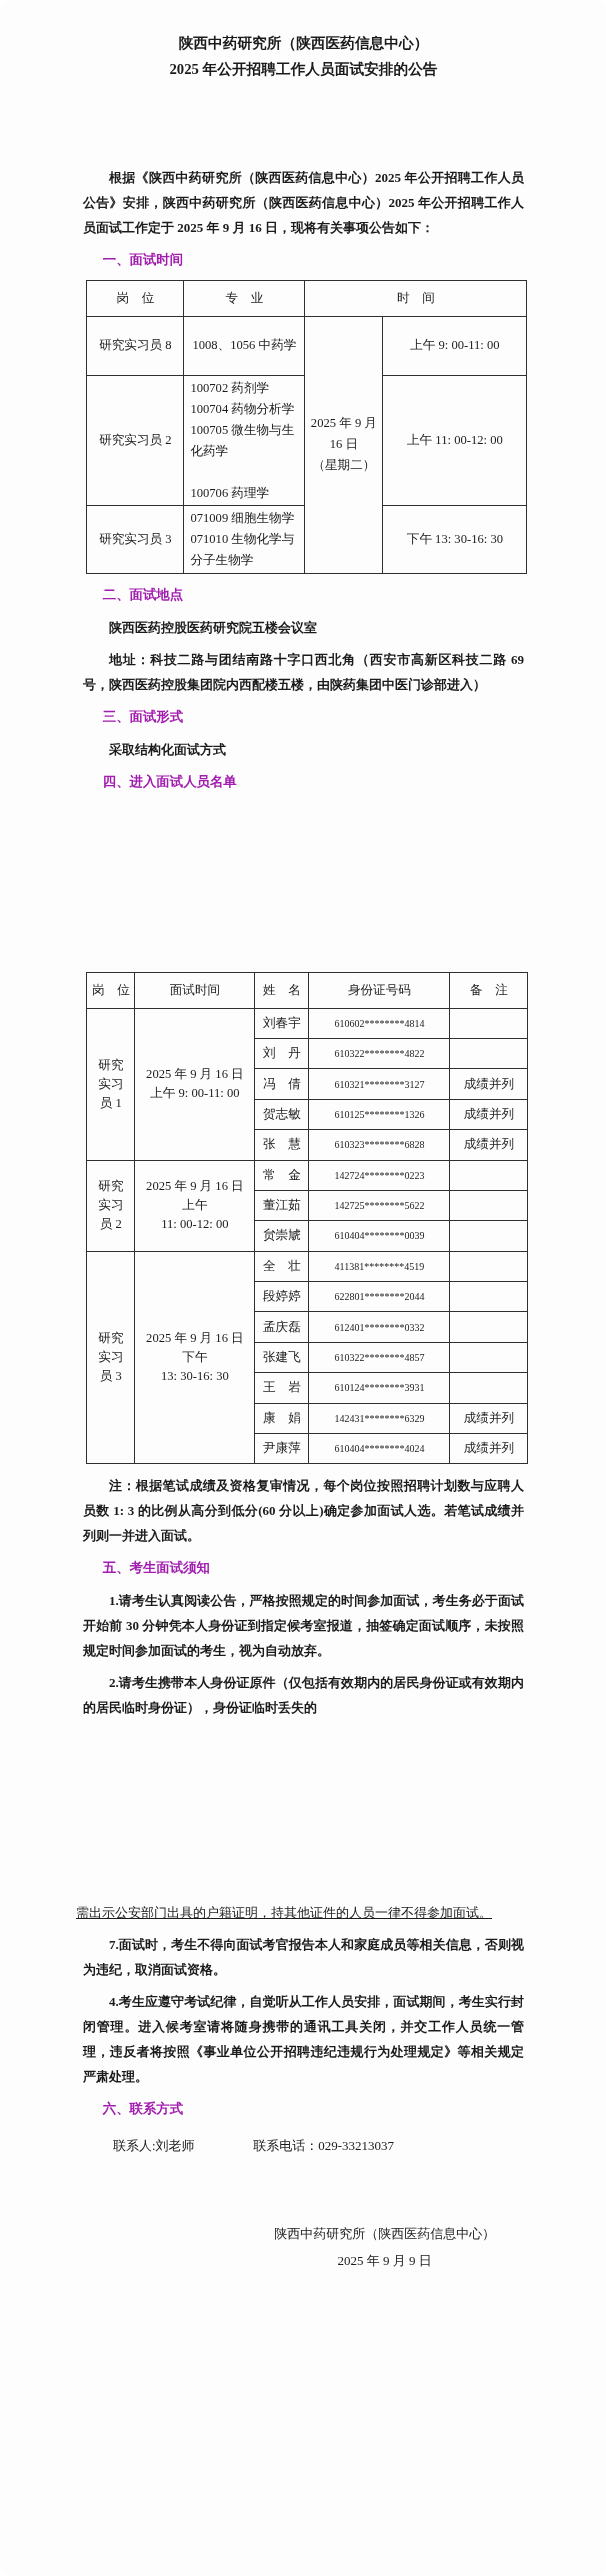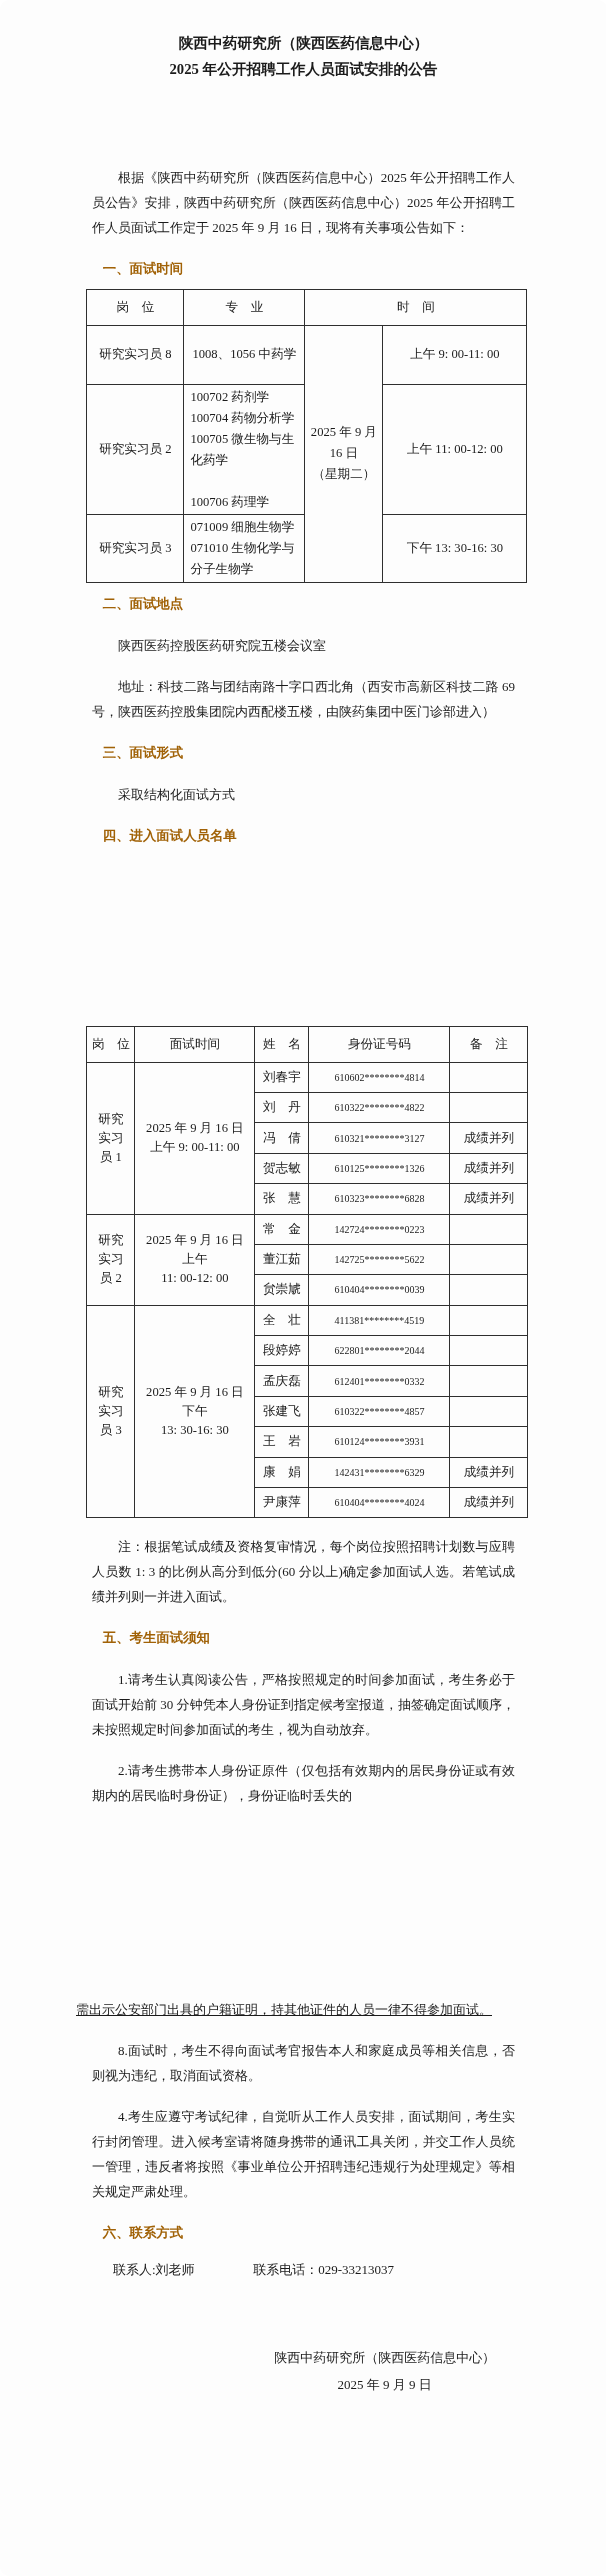--- a/index.html
+++ b/index.html
@@ -5,26 +5,26 @@
   html,body{margin:0;padding:0;background:#ffffff;}
   .page{
     width:607px; min-height:2576px; box-sizing:border-box;
     background:#fdfdfd; color:#1b1b1b;
     padding:29.5px 76px 35px;
     font-family:"Liberation Serif","DejaVu Serif",serif;
     font-size:13px; line-height:25px;border-radius:9px;
   }
   .title{ text-align:center; font-weight:bold; font-size:14.7px; line-height:26px; margin:0; }
   .title-block{ margin-bottom:83px; }
-  p.body{ margin:16px; text-indent:2em; text-align:justify; }
+  p.body{ margin:7px; text-indent:2em; text-align:justify;font-weight:bold; }
   p.noindent{ margin:0; text-indent:0; text-align:justify;text-decoration:underline; }
   .sec{
     font-family:"Liberation Sans","DejaVu Sans",sans-serif;
     font-weight:bold; font-size:13.4px; line-height:26px;
-    margin:0; text-indent:2em; color:#a16207;
+    margin:0; text-indent:2em; color:#a21caf;
   }
   table{ border-collapse:collapse; table-layout:fixed; width:440px; margin:7.8px 0 8.7px 10.4px;padding-left:20px; }
   th,td{
     border:0.9px solid #2f2f2f; text-align:center; vertical-align:middle;
     font-weight:normal; padding:1.7px 3.5px; font-size:12.6px; line-height:21px;
     overflow:hidden; word-break:break-all;
   }
   .pre{ white-space:pre-line; }
   .t1 th{ height:31px; }
   .t1 .r1 td{ height:55px; }
@@ -217,21 +217,21 @@
 
   <p class="body">注：根据笔试成绩及资格复审情况，每个岗位按照招聘计划数与应聘人员数 1: 3 的比例从高分到低分(60 分以上)确定参加面试人选。若笔试成绩并列则一并进入面试。</p>
 
   <p class="sec">五、考生面试须知</p>
   <p class="body">1.请考生认真阅读公告，严格按照规定的时间参加面试，考生务必于面试开始前 30 分钟凭本人身份证到指定候考室报道，抽签确定面试顺序，未按照规定时间参加面试的考生，视为自动放弃。</p>
   <p class="body">2.请考生携带本人身份证原件（仅包括有效期内的居民身份证或有效期内的居民临时身份证），身份证临时丢失的</p>
 
   <div class="spacer gap2"></div>
 
   <p class="noindent">需出示公安部门出具的户籍证明，持其他证件的人员一律不得参加面试。</p>
-  <p class="body">8.面试时，考生不得向面试考官报告本人和家庭成员等相关信息，否则视为违纪，取消面试资格。</p>
+  <p class="body">7.面试时，考生不得向面试考官报告本人和家庭成员等相关信息，否则视为违纪，取消面试资格。</p>
   <p class="body">4.考生应遵守考试纪律，自觉听从工作人员安排，面试期间，考生实行封闭管理。进入候考室请将随身携带的通讯工具关闭，并交工作人员统一管理，违反者将按照《事业单位公开招聘违纪违规行为处理规定》等相关规定严肃处理。</p>
 
   <p class="sec">六、联系方式</p>
   <p class="contact-line">
     <span>联系人:刘老师</span><span class="contact-phone">联系电话：029-33213037</span>
   </p>
 
   <div class="sign-block">
     <div>陕西中药研究所（陕西医药信息中心）</div>
     <div>2025 年 9 月 9 日</div>

